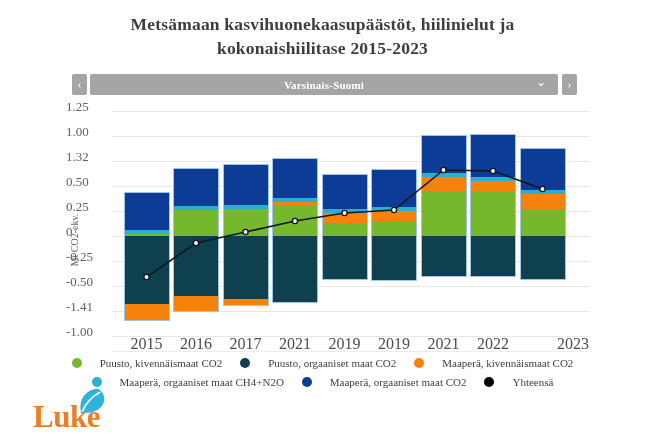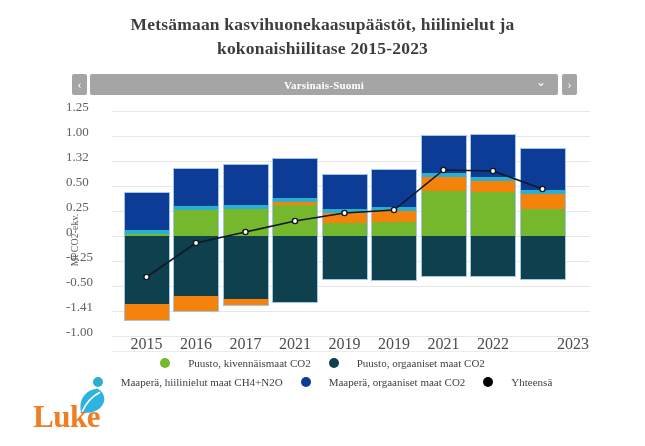--- a/index.html
+++ b/index.html
@@ -168,25 +168,29 @@
   <div class="legend">
     <div class="row" id="legend-row-1">
         <div class="item">
           <span class="dot" style="background: rgb(117, 183, 45);"></span>
           <span class="lab">Puusto, kivennäismaat CO2</span>
         </div>
         <div class="item">
           <span class="dot" style="background: rgb(14, 64, 78);"></span>
           <span class="lab">Puusto, orgaaniset maat CO2</span>
         </div>
+        <div class="item">
+          <span class="dot" style="background: rgb(245, 130, 11);"></span>
+          <span class="lab">Maaperä, kivennäismaat CO2</span>
+        </div>
       </div>
     <div class="row" id="legend-row-2">
         <div class="item">
           <span class="dot" style="background: rgb(43, 175, 209);"></span>
-          <span class="lab">Maaperä, hiilinielut maat CH4+N2O</span>
+          <span class="lab">Maaperä, orgaaniset maat CH4+N2O</span>
         </div>
         <div class="item">
           <span class="dot" style="background: rgb(12, 60, 150);"></span>
           <span class="lab">Maaperä, orgaaniset maat CO2</span>
         </div>
         <div class="item">
           <span class="dot" style="background: rgb(0, 0, 0);"></span>
           <span class="lab">Yhteensä</span>
         </div>
       </div>

